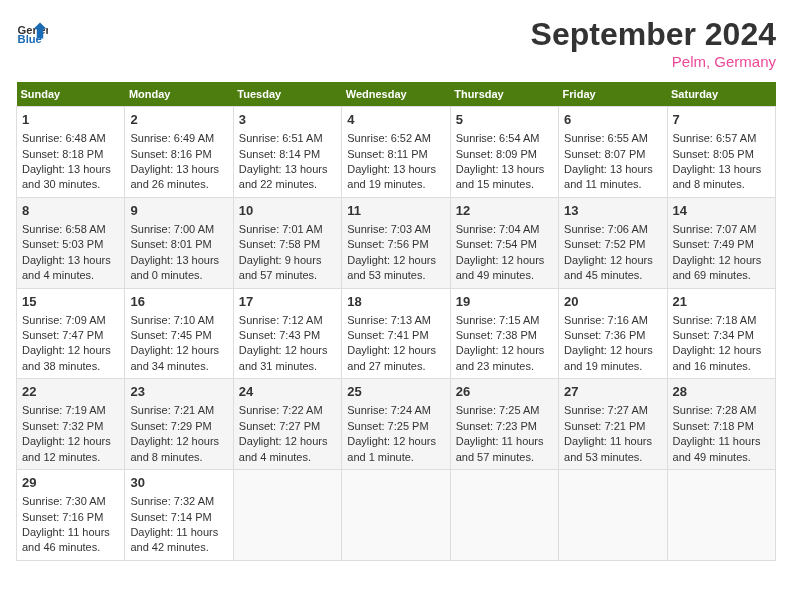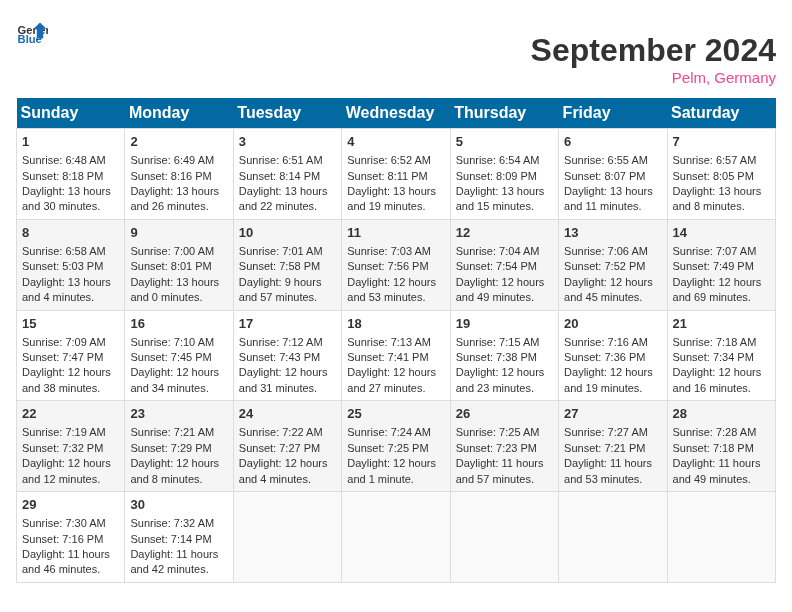--- a/index.html
+++ b/index.html
@@ -20,42 +20,41 @@
       display: flex;
       align-items: center;
       gap: 4px;
     }
     .logo-icon {
       width: 32px;
       height: 32px;
     }
     .title-block {
       text-align: right;
-      margin-top: 16px;
     }
     .month-title {
       font-size: 32px;
       font-weight: bold;
       color: #333;
     }
     .location {
       font-size: 15px;
       color: #ec4899;
     }
     table {
       width: 100%;
       border-collapse: collapse;
       font-size: 11px;
     }
     thead th {
-      background-color: #0369a1;
+      background-color: #4d7c0f;
       color: #fff;
       padding: 6px 4px;
       text-align: left;
-      font-size: 16px;
+      font-size: 11px;
       font-weight: bold;
     }
     tbody td {
       border: 1px solid #ddd;
       padding: 4px 5px;
       vertical-align: top;
       width: 14.28%;
       min-height: 80px;
       color: #333;
       line-height: 1.4;

